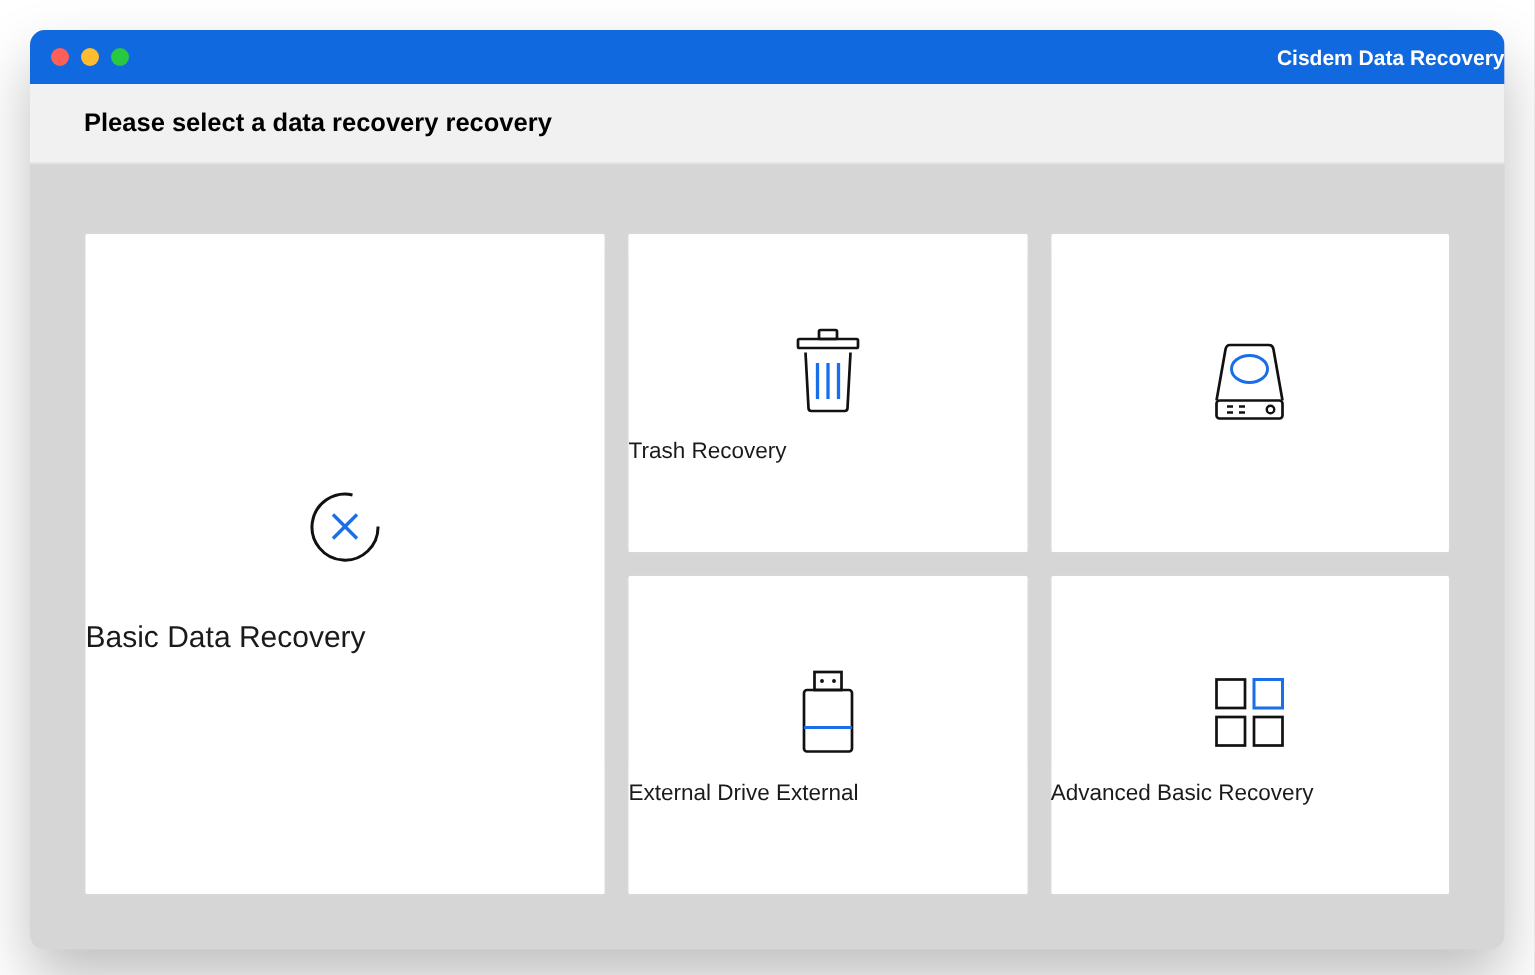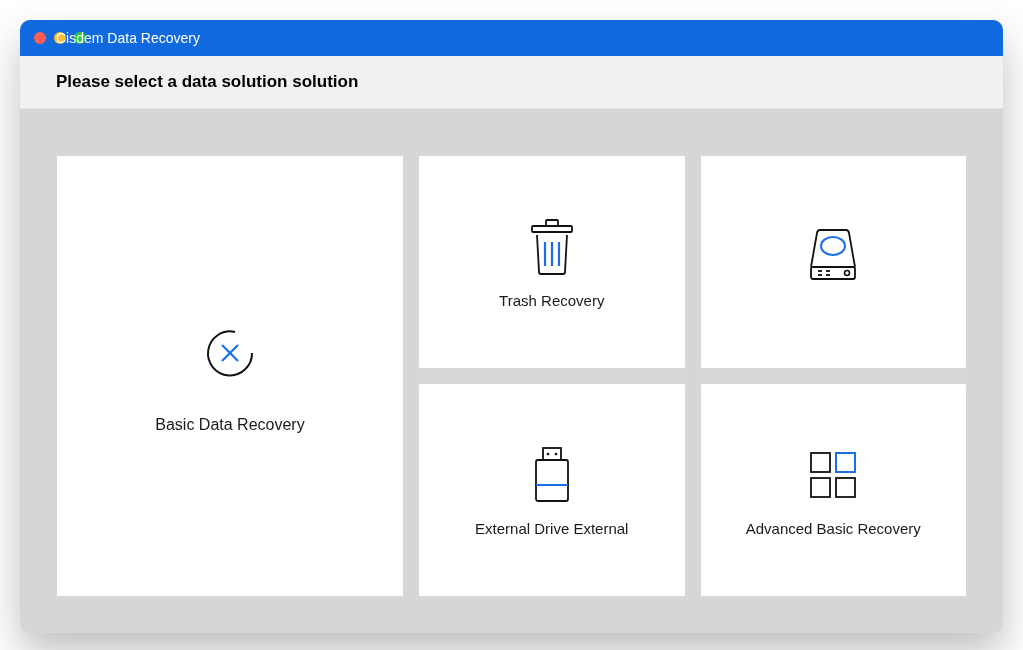--- a/index.html
+++ b/index.html
@@ -42,26 +42,25 @@
       height: 12px;
       border-radius: 50%;
     }
     .tl-red { background: #ff5f57; }
     .tl-yellow { background: #febc2e; }
     .tl-green { background: #28c840; }
     .title {
       position: absolute;
       left: 0;
       right: 0;
-      text-align: left;
+      text-align: right;
       color: #fff;
       font-size: 14px;
-      font-weight: 400;
+      font-weight: 700;
       pointer-events: none;
-      margin-left: 36px;
     }
     .prompt-bar {
       background: #f1f1f1;
       padding: 16px 36px;
       border-bottom: 1px solid #e5e5e5;
     }
     .prompt-text {
       font-size: 17px;
       font-weight: 700;
       color: #000;
@@ -81,21 +80,20 @@
       grid-template-columns: 1fr 1fr;
       grid-template-rows: 1fr 1fr;
       gap: 14px;
     }
     .card {
       background: #fff;
       border: 1px solid #d8d8d8;
       border-radius: 2px;
       display: flex;
       flex-direction: column;
-      align-items: center;
       justify-content: center;
       cursor: pointer;
       transition: box-shadow 0.15s;
     }
     .card-big {
       height: 100%;
     }
     .card .icon-wrap {
       display: flex;
       align-items: center;
@@ -109,41 +107,41 @@
     .card-small .icon-wrap {
       height: 62px;
       margin-bottom: 14px;
     }
     .card-label {
       font-size: 15px;
       color: #1a1a1a;
       font-weight: 400;
     }
     .card-big .card-label {
-      font-size: 16px;
+      font-size: 20px;
     }
     svg {
       display: block;
     }
   </style>
 </head>
 <body>
 
 <div class="window">
   <div class="titlebar">
     <div class="traffic-lights">
       <div class="traffic-light tl-red"></div>
       <div class="traffic-light tl-yellow"></div>
       <div class="traffic-light tl-green"></div>
     </div>
     <div class="title">Cisdem Data Recovery</div>
   </div>
 
   <div class="prompt-bar">
-    <div class="prompt-text">Please select a data solution solution</div>
+    <div class="prompt-text">Please select a data recovery recovery</div>
   </div>
 
   <div class="content">
     <div class="left-col">
       <div class="card card-big">
         <div class="icon-wrap">
           <svg width="58" height="58" viewBox="0 0 58 58">
             <path d="M 51 29 A 22 22 0 1 1 34 8" fill="none" stroke="#111" stroke-width="2"></path>
             <line x1="21" y1="21" x2="37" y2="37" stroke="#1a6fe8" stroke-width="2.2"></line>
             <line x1="37" y1="21" x2="21" y2="37" stroke="#1a6fe8" stroke-width="2.2"></line>

